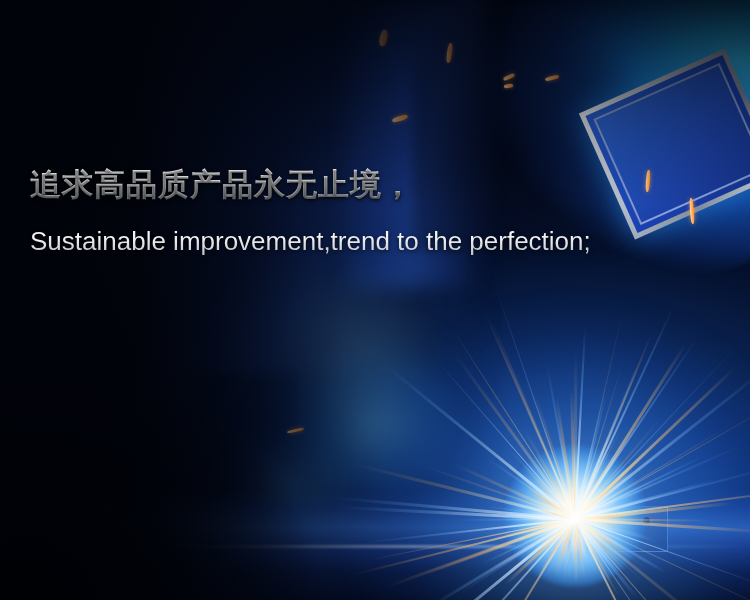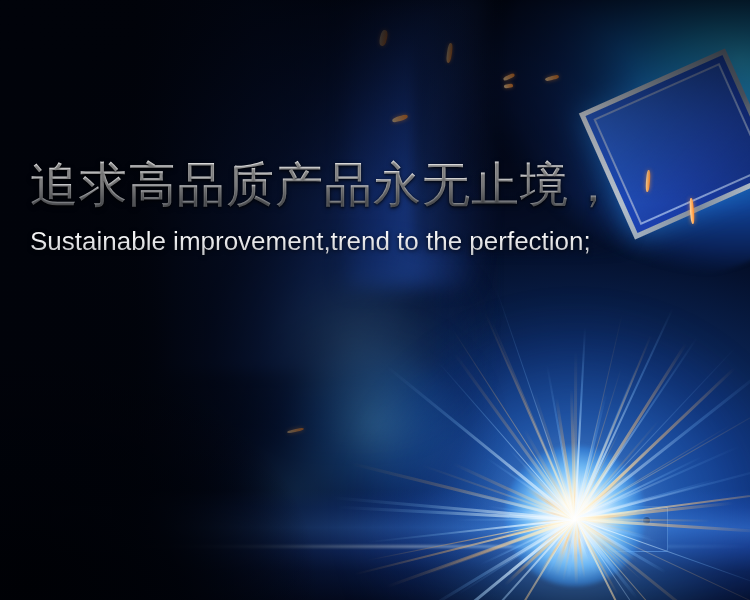--- a/index.html
+++ b/index.html
@@ -244,22 +244,22 @@
 
   
   .copy {
     position: absolute;
     left: 30px;
     top: 158px;
     width: 690px;
   }
 
   .headline {
-    font-size: 48px;
-    font-weight: normal;
+    font-size: 31px;
+    font-weight: bold;
     line-height: 54px;
     letter-spacing: 1px;
     margin: 0;
     white-space: nowrap;
     background-image: linear-gradient(180deg, #ffffff 0%, #fbfbfc 30%, #e2e3e6 52%, #9ea1a6 78%, #8a8d93 100%);
     -webkit-background-clip: text;
     background-clip: text;
     color: transparent;
     -webkit-text-fill-color: transparent;
     text-shadow: 0 1px 2px rgba(0,0,0,0.55);

